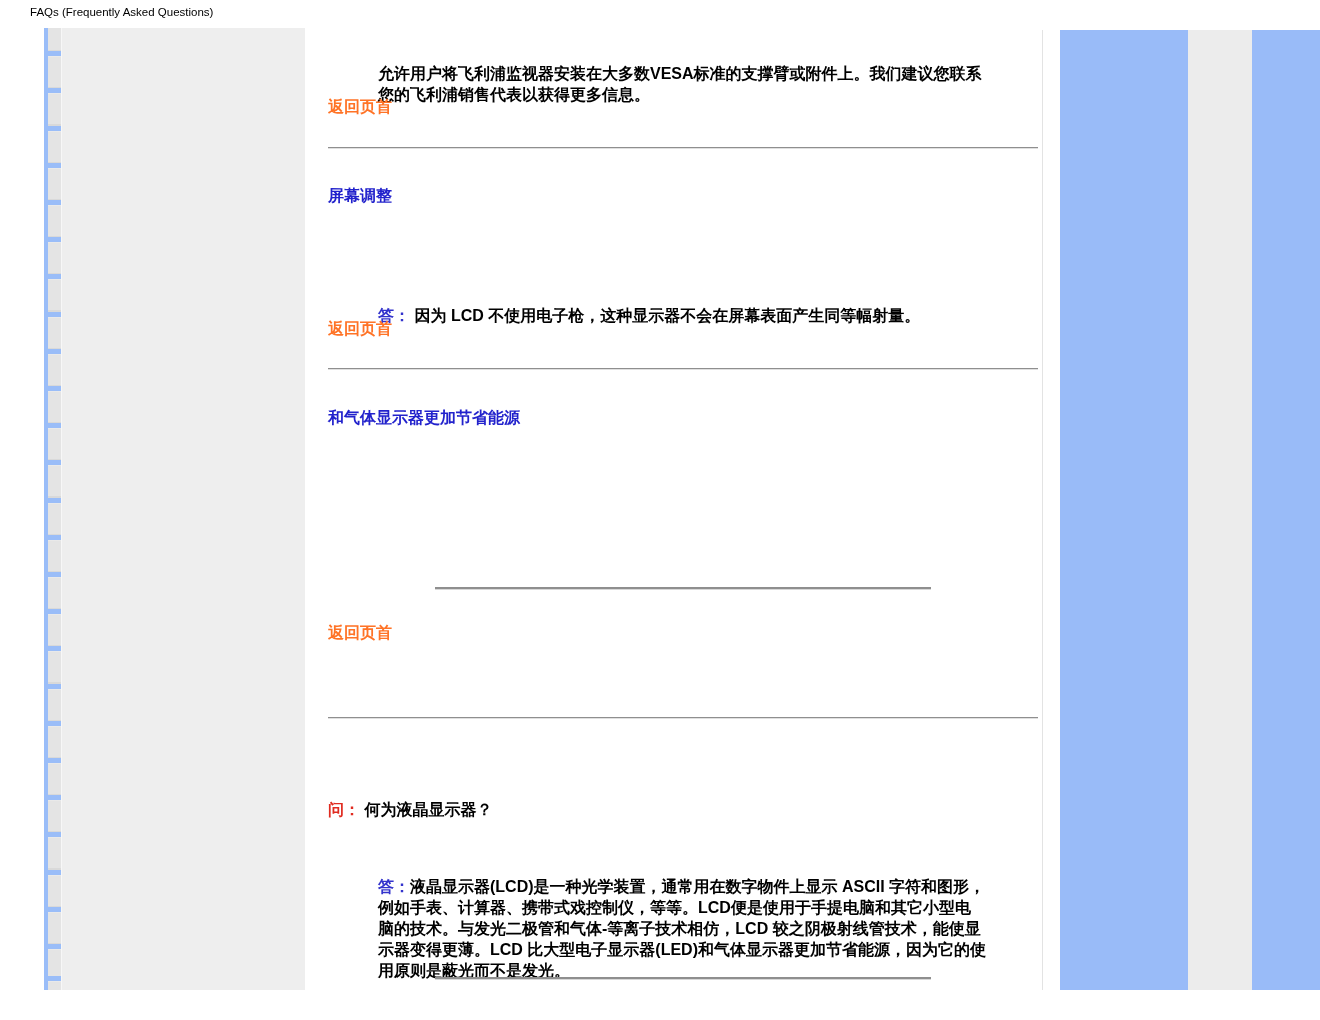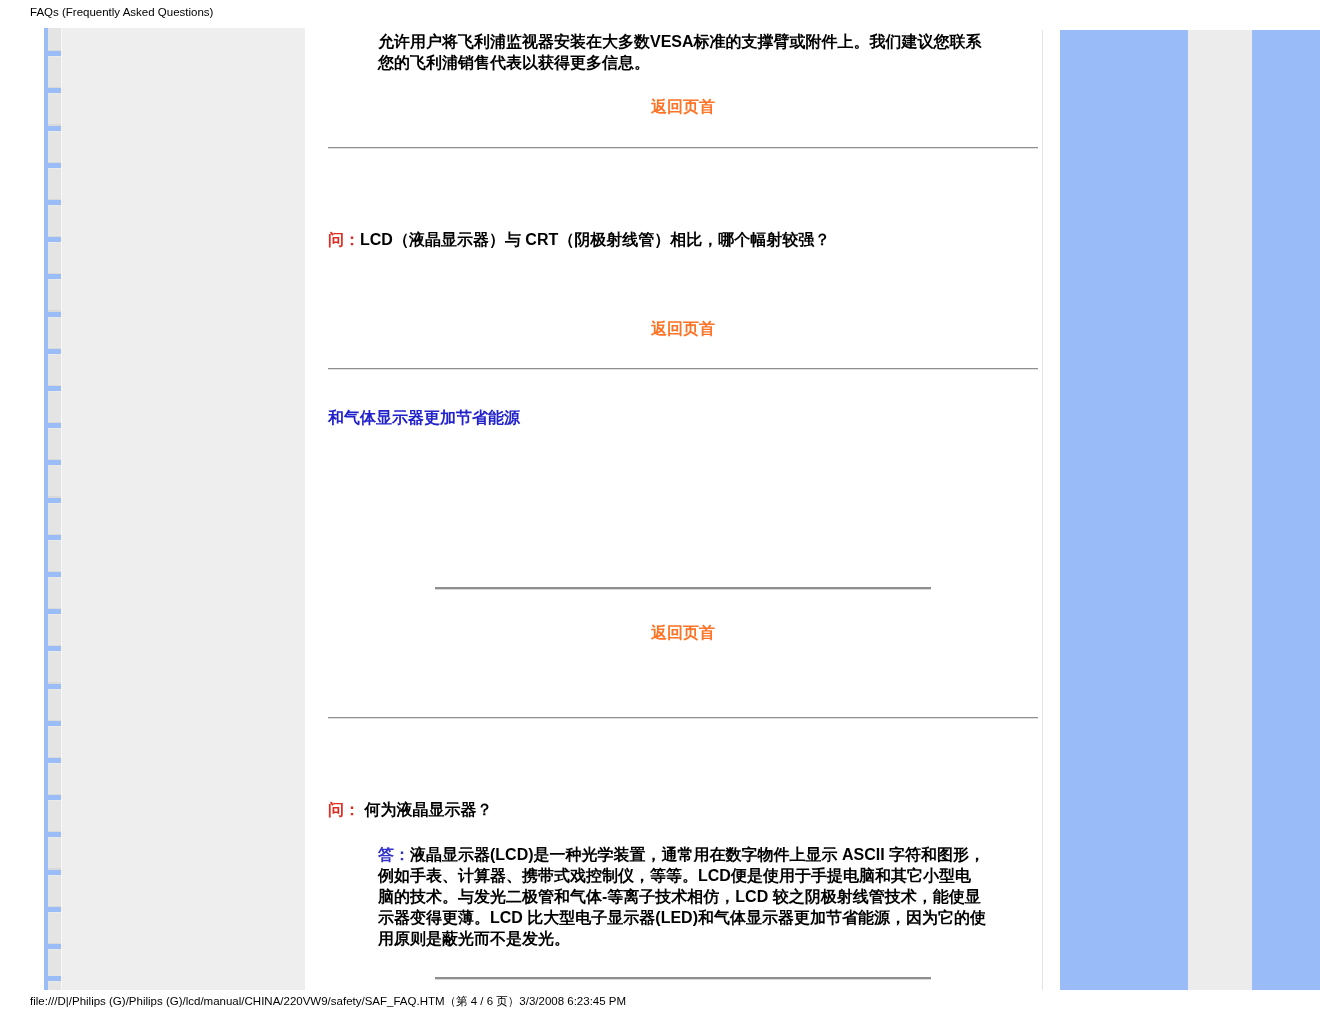--- a/index.html
+++ b/index.html
@@ -26,22 +26,22 @@
       #e4e4e4 6px, #e4e4e4 36px,
       #d9d9d9 36px, #d9d9d9 37.2px);
     background-position:0 -14px;
   }
   
   .content {
     position:absolute; left:328px; top:30px; width:710px; height:960px;
     font-weight:bold; font-size:16px; line-height:21px; color:#000;
   }
   .block { position:absolute; left:0; width:710px; }
-  .indent { padding-left:50px; padding-right:52px; box-sizing:border-box; }
-  .toplink { text-align:center; color:#ff7326; cursor:pointer; }
+  .indent { padding-left:50px; padding-right:52px; box-sizing:border-box;margin-top:32px; }
+  .toplink { text-align:left; color:#ff7326; cursor:pointer; }
   .heading { color:#2222cc; cursor:pointer; }
   .qp { color:#e02b20; }
   .ap { color:#3333cc; }
   .rule-full {
     position:absolute; left:0; width:710px; height:1px;
     background:#8f8f8f; border-bottom:1px solid #e0e0e0; margin:0; border-top:none;
   }
   .rule-short {
     position:absolute; left:107px; width:496px; height:2px;
     background:#8f8f8f; border-bottom:1px solid #d8d8d8; margin:0;
@@ -72,25 +72,26 @@
   </div>
 
   <div class="content">
 
     <div class="block indent" style="top:1px">允许用户将飞利浦监视器安装在大多数VESA标准的支撑臂或附件上。我们建议您联系您的飞利浦销售代表以获得更多信息。</div>
 
     <div class="block toplink" style="top:66px">返回页首</div>
 
     <div class="rule-full" style="top:117px"></div>
 
+    <div class="block heading" style="top:155px">屏幕调整</div>
 
-    <div class="block" style="top:199px">
-      <span class="qp">问：</span><span>LCD（液晶显示器）与 CRT（阴极射线管）相比，哪个幅射较强？</span>
+
+    <div class="block indent" style="top:243px">
+      <span class="ap">答：</span><span>&nbsp;因为 LCD 不使用电子枪，这种显示器不会在屏幕表面产生同等幅射量。</span>
     </div>
-
 
     <div class="block toplink" style="top:288px">返回页首</div>
 
     <div class="rule-full" style="top:338px"></div>
 
     <div class="block heading" style="top:377px">和气体显示器更加节省能源</div>
 
 
 
     <div class="rule-short" style="top:557px"></div>
@@ -110,15 +111,14 @@
 
     <div class="rule-short" style="top:947px"></div>
 
   </div>
 
   <div class="vline"></div>
   <div class="col col-blue1"></div>
   <div class="col col-gray"></div>
   <div class="col col-blue2"></div>
 
-  <div class="footer">file:///D|/Philips (G)/Philips (G)/lcd/manual/CHINA/220VW9/safety/SAF_FAQ.HTM（第 4 / 6 页）3/3/2008 6:23:45 PM</div>
 
 </div>
 
 </body></html>

